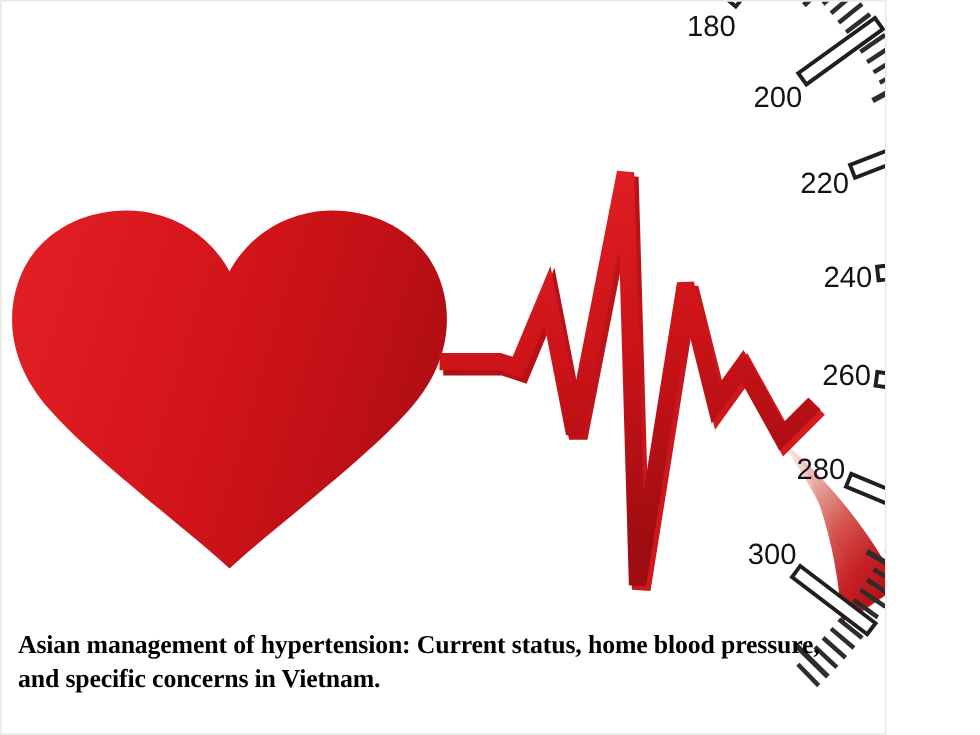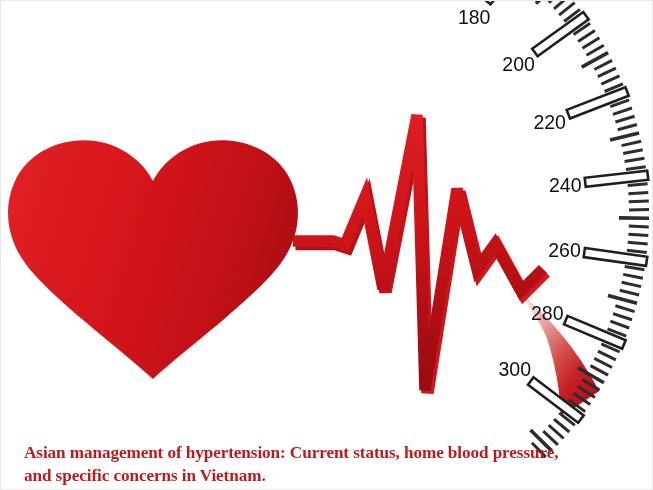--- a/index.html
+++ b/index.html
@@ -5,47 +5,46 @@
   html, body {
     margin: 0;
     padding: 0;
     background: #ffffff;
   }
   body {
     font-family: "Liberation Serif", serif;
   }
   #canvas {
     position: relative;
-    width: 653px;
+    width: 591px;
     height: 490px;
     background: #ffffff;
     overflow: hidden;
     border: 1px solid #e8e8e8;
     box-sizing: border-box;
   }
   #artwork {
     position: absolute;
     left: 0;
     top: 0;
     width: 653px;
     height: 490px;
   }
   #caption {
     position: absolute;
     left: 11px;
-    top: 441px;
+    top: 418px;
     width: 620px;
     font-family: "Liberation Serif", serif;
     font-weight: bold;
     font-size: 17.2px;
     line-height: 22.5px;
-    color: #b91c1c;
+    color: #000000;
     letter-spacing: -0.1px;
     white-space: pre-line;
-    margin-left: 12px;
   }
 </style>
 </head>
 <body>
 
 <div id="canvas">
 
   <svg id="artwork" viewBox="0 0 653 490" xmlns="http://www.w3.org/2000/svg">
     <defs>
       <linearGradient id="heartGrad" x1="0" y1="0" x2="1" y2="0.25">

